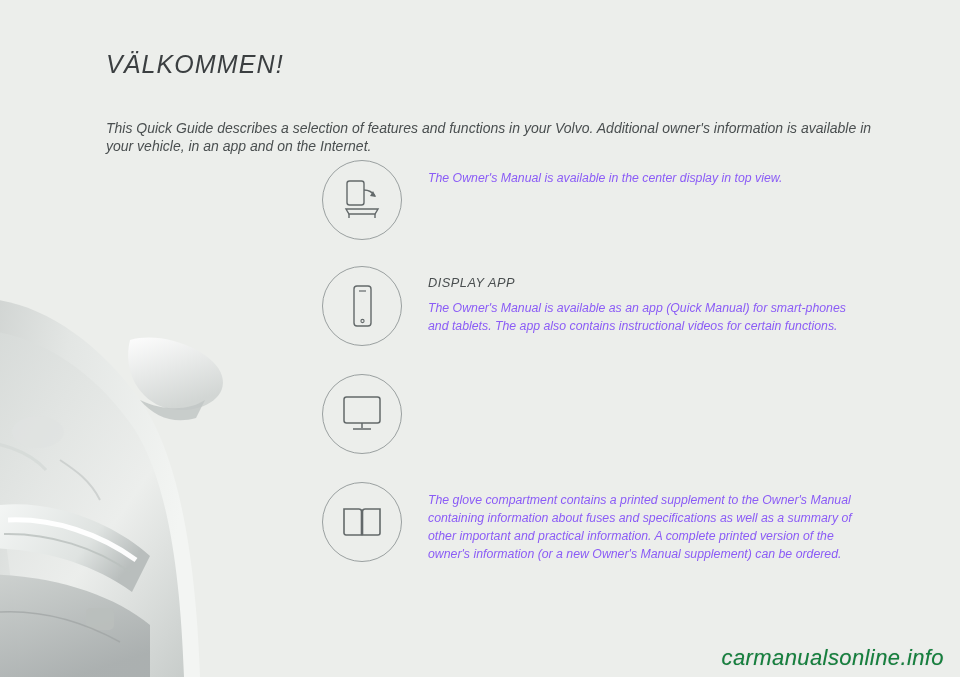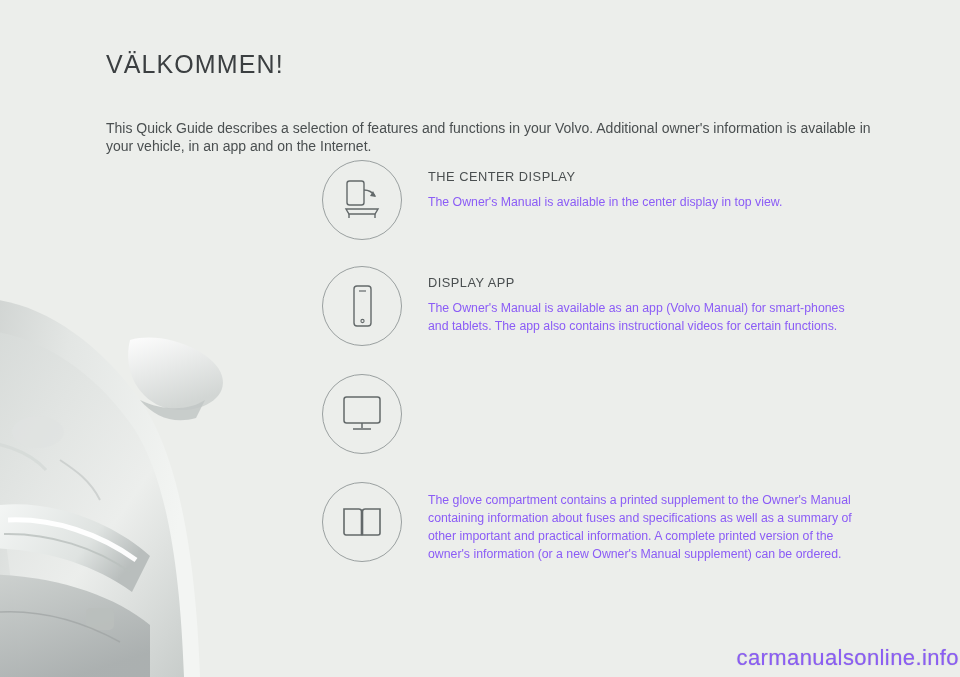--- a/index.html
+++ b/index.html
@@ -26,20 +26,21 @@
     pointer-events: none;
   }
 
   
   #page {
     position: absolute;
     left: 0;
     top: 0;
     width: 960px;
     height: 677px;
+    font-style: italic;
   }
 
   #page-title {
     position: absolute;
     left: 106px;
     top: 50px;
     font-size: 25px;
     letter-spacing: 1.1px;
     color: #3b3f41;
     font-weight: normal;
@@ -103,24 +104,24 @@
     margin: 0;
   }
 
   
   .sec-1 { margin-bottom: 26px; }
   .sec-2 { margin-bottom: 28px; }
   .sec-3 { margin-bottom: 28px; }
 
   #watermark {
     position: absolute;
-    right: 1px;
+    right: 16px;
     bottom: 6px;
     font-size: 22px;
-    color: #8b5cf6;
+    color: #15803d;
     letter-spacing: 0.4px;
     text-shadow: 0 0 1px rgba(120,130,130,0.55);
     font-family: "Liberation Sans", sans-serif;
     margin-top: 39px;
   }
 </style>
 </head>
 <body>
 
 <div id="car-illustration">
@@ -186,36 +187,35 @@
         <svg width="50" height="44" viewBox="0 0 50 44">
           <rect x="10" y="3" width="17" height="24" rx="2.5" fill="none" stroke="#63696a" stroke-width="1.4"></rect>
           <path d="M27,12 C33,12 36,15 38,18" fill="none" stroke="#63696a" stroke-width="1.4"></path>
           <path d="M33,18 L39,19 L36,13 Z" fill="#63696a"></path>
           <path d="M9,31 L41,31 L38,36 L12,36 Z" fill="none" stroke="#63696a" stroke-width="1.4"></path>
           <line x1="12" y1="36" x2="12" y2="40" stroke="#63696a" stroke-width="1.4"></line>
           <line x1="38" y1="36" x2="38" y2="40" stroke="#63696a" stroke-width="1.4"></line>
         </svg>
       </div>
       <div class="section-body">
-        <h2 class="section-title">THE CENTER DISPLAY</h2>
         <p class="section-text">The Owner's Manual is available in the center display in top view.</p>
       </div>
     </div>
 
     <div class="section sec-2">
       <div class="icon-circle">
         <svg width="34" height="46" viewBox="0 0 34 46">
           <rect x="9" y="3" width="17" height="40" rx="3" fill="none" stroke="#63696a" stroke-width="1.4"></rect>
           <line x1="14" y1="8" x2="21" y2="8" stroke="#63696a" stroke-width="1.2"></line>
           <circle cx="17.5" cy="38" r="1.6" fill="none" stroke="#63696a" stroke-width="1.1"></circle>
         </svg>
       </div>
       <div class="section-body">
         <h2 class="section-title">DISPLAY APP</h2>
-        <p class="section-text">The Owner's Manual is available as an app (Volvo Manual) for smart-phones and tablets. The app also contains instructional videos for certain functions.</p>
+        <p class="section-text">The Owner's Manual is available as an app (Quick Manual) for smart-phones and tablets. The app also contains instructional videos for certain functions.</p>
       </div>
     </div>
 
     <div class="section sec-3">
       <div class="icon-circle">
         <svg width="48" height="42" viewBox="0 0 48 42">
           <rect x="6" y="4" width="36" height="26" rx="2.5" fill="none" stroke="#63696a" stroke-width="1.5"></rect>
           <line x1="24" y1="30" x2="24" y2="35" stroke="#63696a" stroke-width="1.5"></line>
           <line x1="15" y1="36" x2="33" y2="36" stroke="#63696a" stroke-width="1.5"></line>
         </svg>

